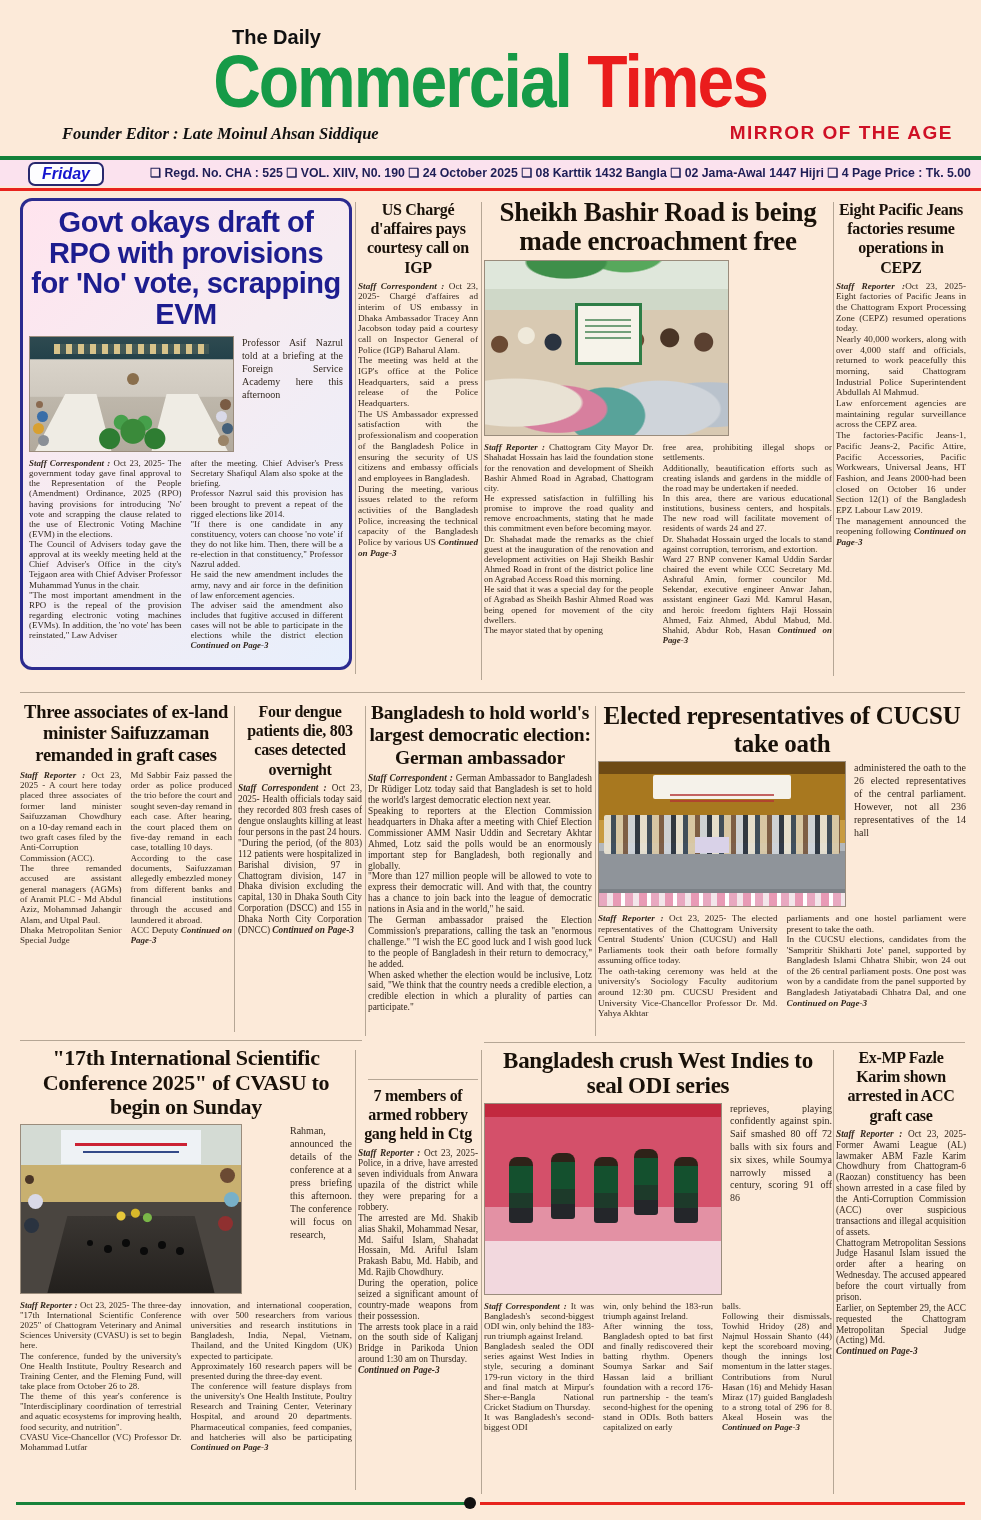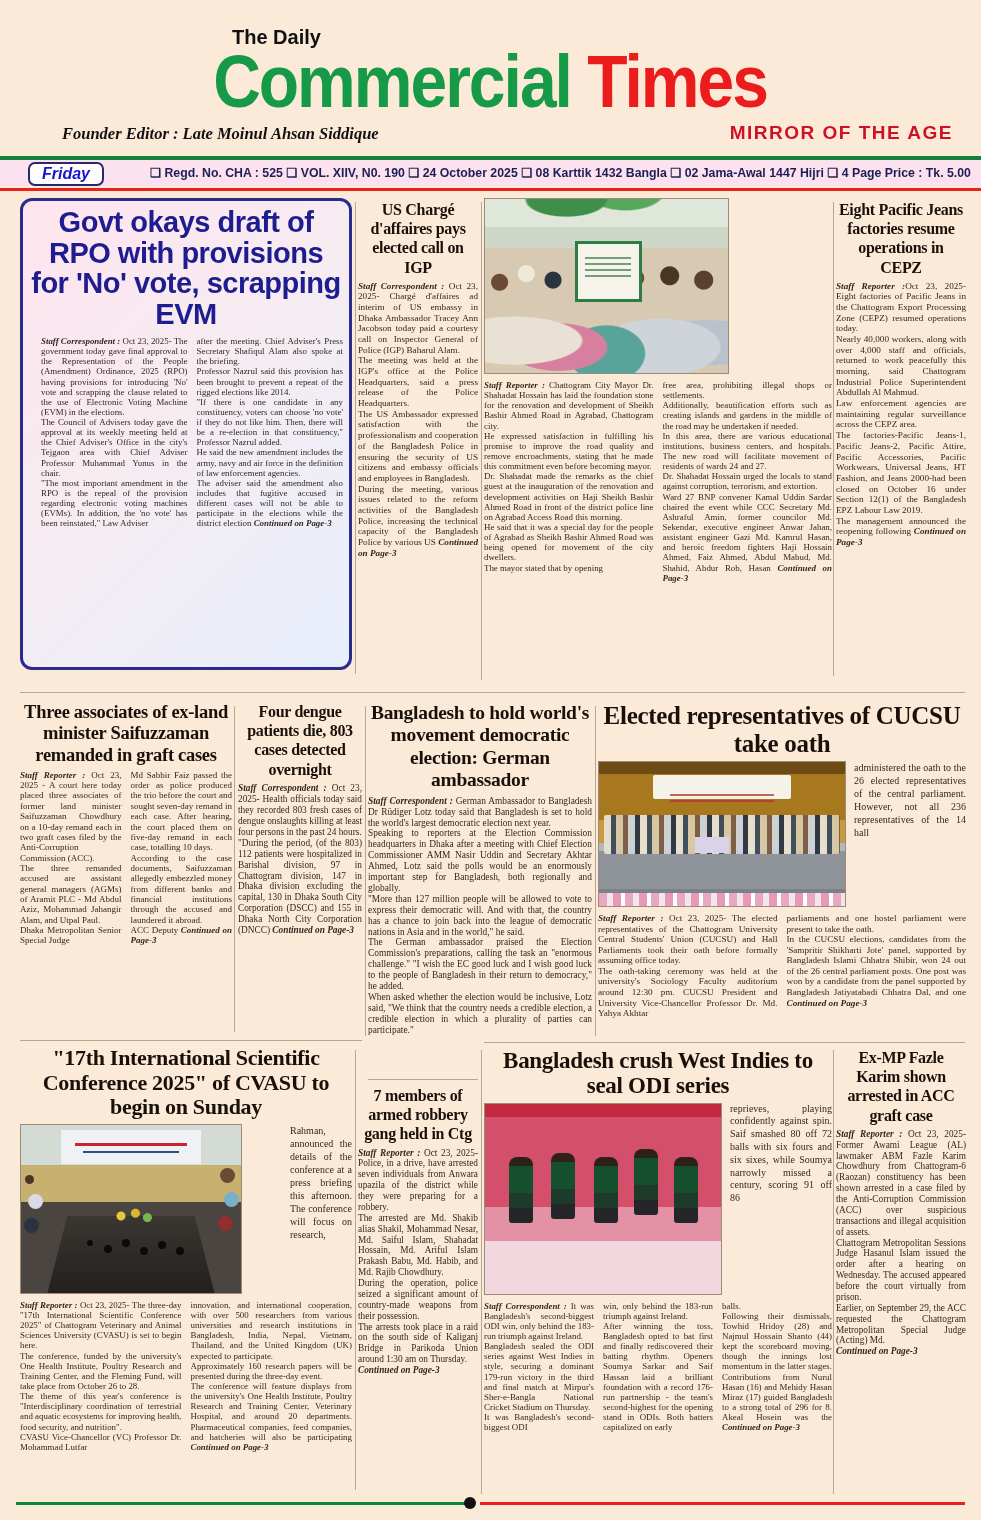--- a/index.html
+++ b/index.html
@@ -155,41 +155,52 @@
   </header>
 
   <div id="datebar">
     <span id="friday-box">Friday</span>
     <span id="dateinfo">❑ Regd. No. CHA : 525    ❑ VOL. XIIV,  N0. 190  ❑  24 October 2025  ❑ 08 Karttik 1432 Bangla  ❑ 02 Jama-Awal 1447 Hijri  ❑ 4 Page  Price : Tk. 5.00</span>
   </div>
   <div id="redline"></div>
 
   <section class="art" id="a-rpo" style="left:20px;top:198px;width:332px;height:472px;">
     <h1 class="hl">Govt okays draft of RPO with provisions for 'No' vote, scrapping EVM</h1>
-    <div class="cols" style="height:300px;margin-left:12px;">
+    <div class="media" style="height:118px;">
+      <div class="ph" id="ph1">
+        <div class="shape ph1-callig"></div>
+        <div class="shape ph1-emblem"></div>
+        <div class="shape ph1-table"></div>
+        <div class="shape ph1-plants"></div>
+        <div class="shape ph1-peeps"></div>
+      </div>
+      <p class="body side" style="flex:1;">Professor Asif Nazrul told at a briefing at the Foreign Service Academy here this afternoon</p>
+    </div>
+    <div class="cols" style="height:300px;">
       <p class="body c"><span class="byline">Staff Correspondent : </span><span>Oct 23, 2025- The government today gave final approval to the Representation of the People (Amendment) Ordinance, 2025 (RPO) having provisions for introducing 'No' vote and scrapping the clause related to the use of Electronic Voting Machine (EVM) in the elections.
 The Council of Advisers today gave the approval at its weekly meeting held at the Chief Adviser's Office in the city's Tejgaon area with Chief Adviser Professor Muhammad Yunus in the chair.
 "The most important amendment in the RPO is the repeal of the provision regarding electronic voting machines (EVMs). In addition, the 'no vote' has been reinstated," Law Adviser</span></p>
       <p class="body c"><span>after the meeting. Chief Adviser's Press Secretary Shafiqul Alam also spoke at the briefing.
 Professor Nazrul said this provision has been brought to prevent a repeat of the rigged elections like 2014.
 "If there is one candidate in any constituency, voters can choose 'no vote' if they do not like him. Then, there will be a re-election in that constituency," Professor Nazrul added.
 He said the new amendment includes the army, navy and air force in the definition of law enforcement agencies.
 The adviser said the amendment also includes that fugitive accused in different cases will not be able to participate in the elections while the district election </span><span class="cont">Continued on Page-3</span></p>
     </div>
   </section>
 
   <section class="art onecol" id="a-usigp" style="left:358px;top:200px;width:120px;height:478px;">
-    <h2 class="hl">US Chargé d'affaires pays elected call on IGP</h2>
+    <h2 class="hl">US Chargé d'affaires pays courtesy call on IGP</h2>
     <p class="body"><span class="byline">Staff Correspondent : </span><span>Oct 23, 2025- Chargé d'affaires ad interim of US embassy in Dhaka Ambassador Tracey Ann Jacobson today paid a courtesy call on Inspector General of Police (IGP) Baharul Alam.
 The meeting was held at the IGP's office at the Police Headquarters, said a press release of the Police Headquarters.
 The US Ambassador expressed satisfaction with the professionalism and cooperation of the Bangladesh Police in ensuring the security of US citizens and embassy officials and employees in Bangladesh.
 During the meeting, various issues related to the reform activities of the Bangladesh Police, increasing the technical capacity of the Bangladesh Police by various US </span><span class="cont">Continued on Page-3</span></p>
   </section>
 
   <section class="art" id="a-sheikh" style="left:484px;top:198px;width:348px;height:486px;">
+    <h1 class="hl">Sheikh Bashir Road is being made encroachment free</h1>
     <div class="media" style="height:178px;">
       <div class="ph" id="ph2">
         <div class="shape ph2-palm"></div>
         <div class="shape ph2-crowd"></div>
         <div class="shape ph2-plaque">
             <div class="ph2-plaque-text"></div>
           </div>
       </div>
     </div>
     <div class="cols" style="height:252px;">
@@ -232,21 +243,21 @@
     </div>
   </section>
 
   <section class="art onecol" id="a-dengue" style="left:238px;top:702px;width:124px;height:332px;">
     <h2 class="hl">Four dengue patients die, 803 cases detected overnight</h2>
     <p class="body"><span class="byline">Staff Correspondent : </span><span>Oct 23, 2025- Health officials today said they recorded 803 fresh cases of dengue onslaughts killing at least four persons in the past 24 hours.
 "During the period, (of the 803) 112 patients were hospitalized in Barishal division, 97 in Chattogram division, 147 in Dhaka division excluding the capital, 130 in Dhaka South City Corporation (DSCC) and 155 in Dhaka North City Corporation (DNCC) </span><span class="cont">Continued on Page-3</span></p>
   </section>
 
   <section class="art onecol" id="a-german" style="left:368px;top:702px;width:224px;height:372px;">
-    <h2 class="hl">Bangladesh to hold world's movement democratic election: German ambassador</h2>
+    <h2 class="hl">Bangladesh to hold world's largest democratic election: German ambassador</h2>
     <p class="body"><span class="byline">Staff Correspondent : </span><span>German Ambassador to Bangladesh Dr Rüdiger Lotz today said that Bangladesh is set to hold the world's largest democratic election next year.
 Speaking to reporters at the Election Commission headquarters in Dhaka after a meeting with Chief Election Commissioner AMM Nasir Uddin and Secretary Akhtar Ahmed, Lotz said the polls would be an enormously important step for Bangladesh, both regionally and globally.
 "More than 127 million people will be allowed to vote to express their democratic will. And with that, the country has a chance to join back into the league of democratic nations in Asia and in the world," he said.
 The German ambassador praised the Election Commission's preparations, calling the task an "enormous challenge." "I wish the EC good luck and I wish good luck to the people of Bangladesh in their return to democracy," he added.
 When asked whether the election would be inclusive, Lotz said, "We think that the country needs a credible election, a credible election in which a plurality of parties can participate."</span></p>
   </section>
 
   <section class="art" id="a-cucsu" style="left:598px;top:702px;width:368px;height:336px;">
     <h1 class="hl">Elected representatives of CUCSU take oath</h1>
     <div class="media" style="height:148px;">

